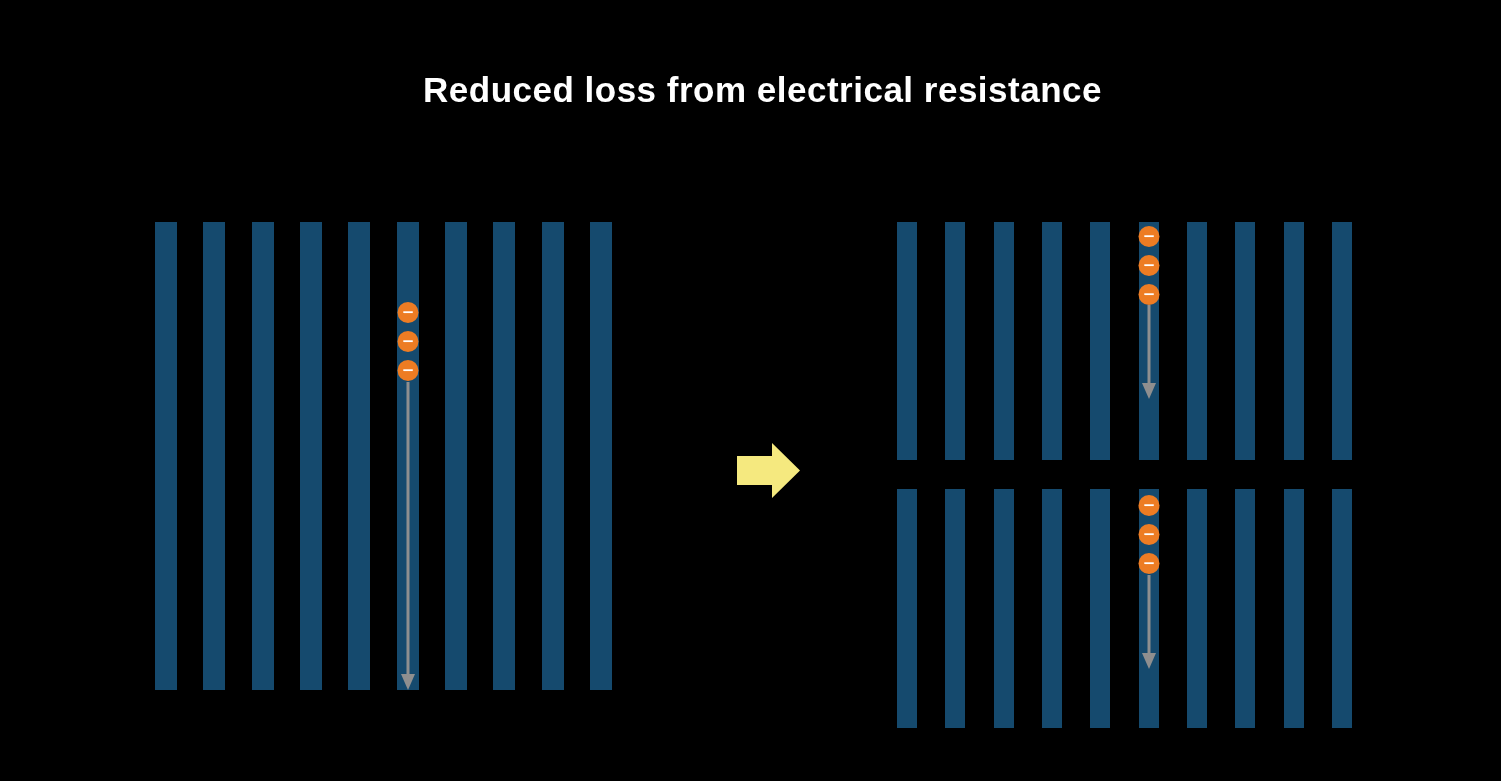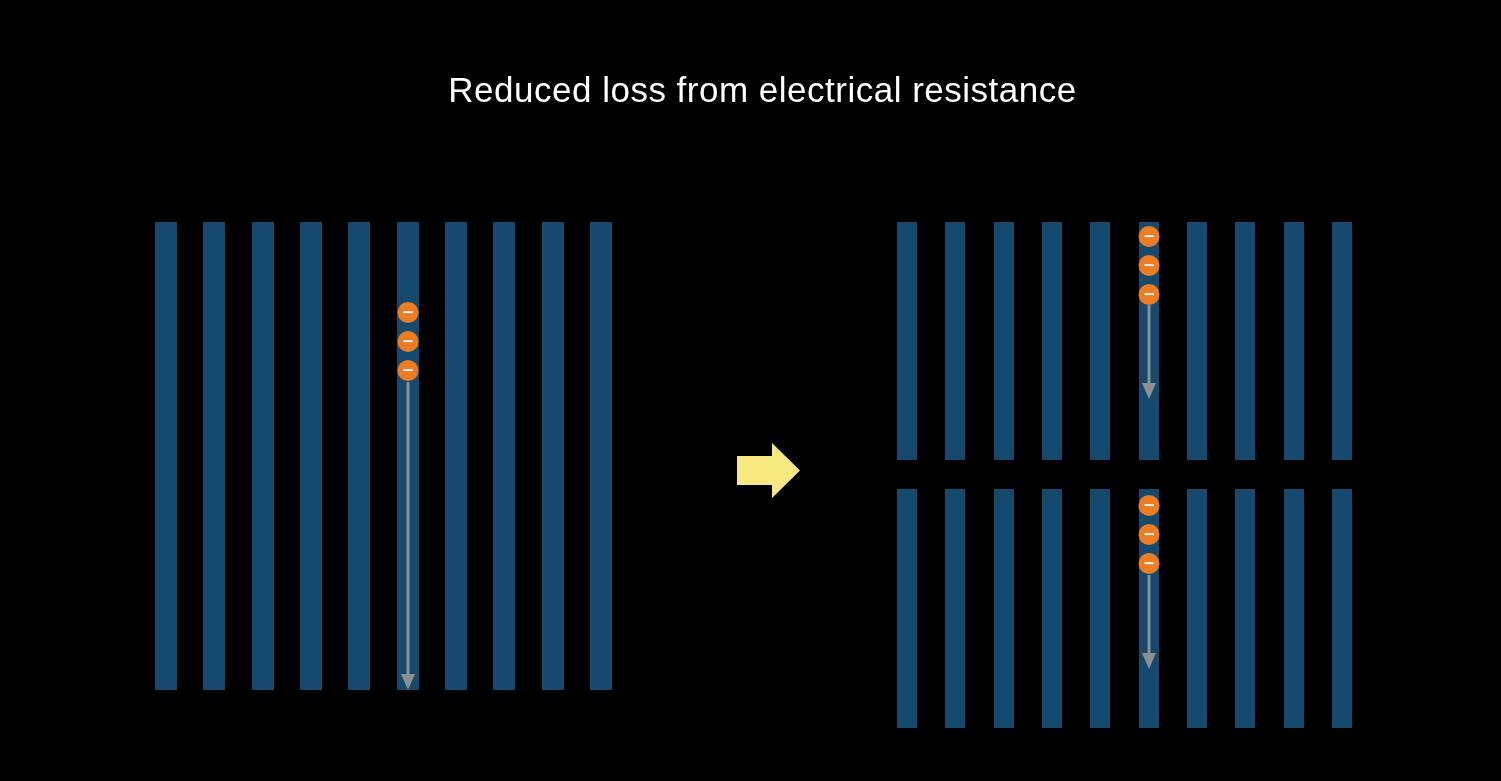--- a/index.html
+++ b/index.html
@@ -21,21 +21,21 @@
     overflow:hidden;
     font-family:"Liberation Sans", sans-serif;
   }
   .title{
     position:absolute;
     left:0; right:0;
     top:70px;
     text-align:center;
     color:var(--title);
     font-size:35px;
-    font-weight:normal;
+    font-weight:bold;
     letter-spacing:0.5px;
     margin-left:24px;
   }
   .panel{position:absolute;}
   .bars{
     display:flex;
     justify-content:space-between;
     width:100%;
     height:100%;
   }

